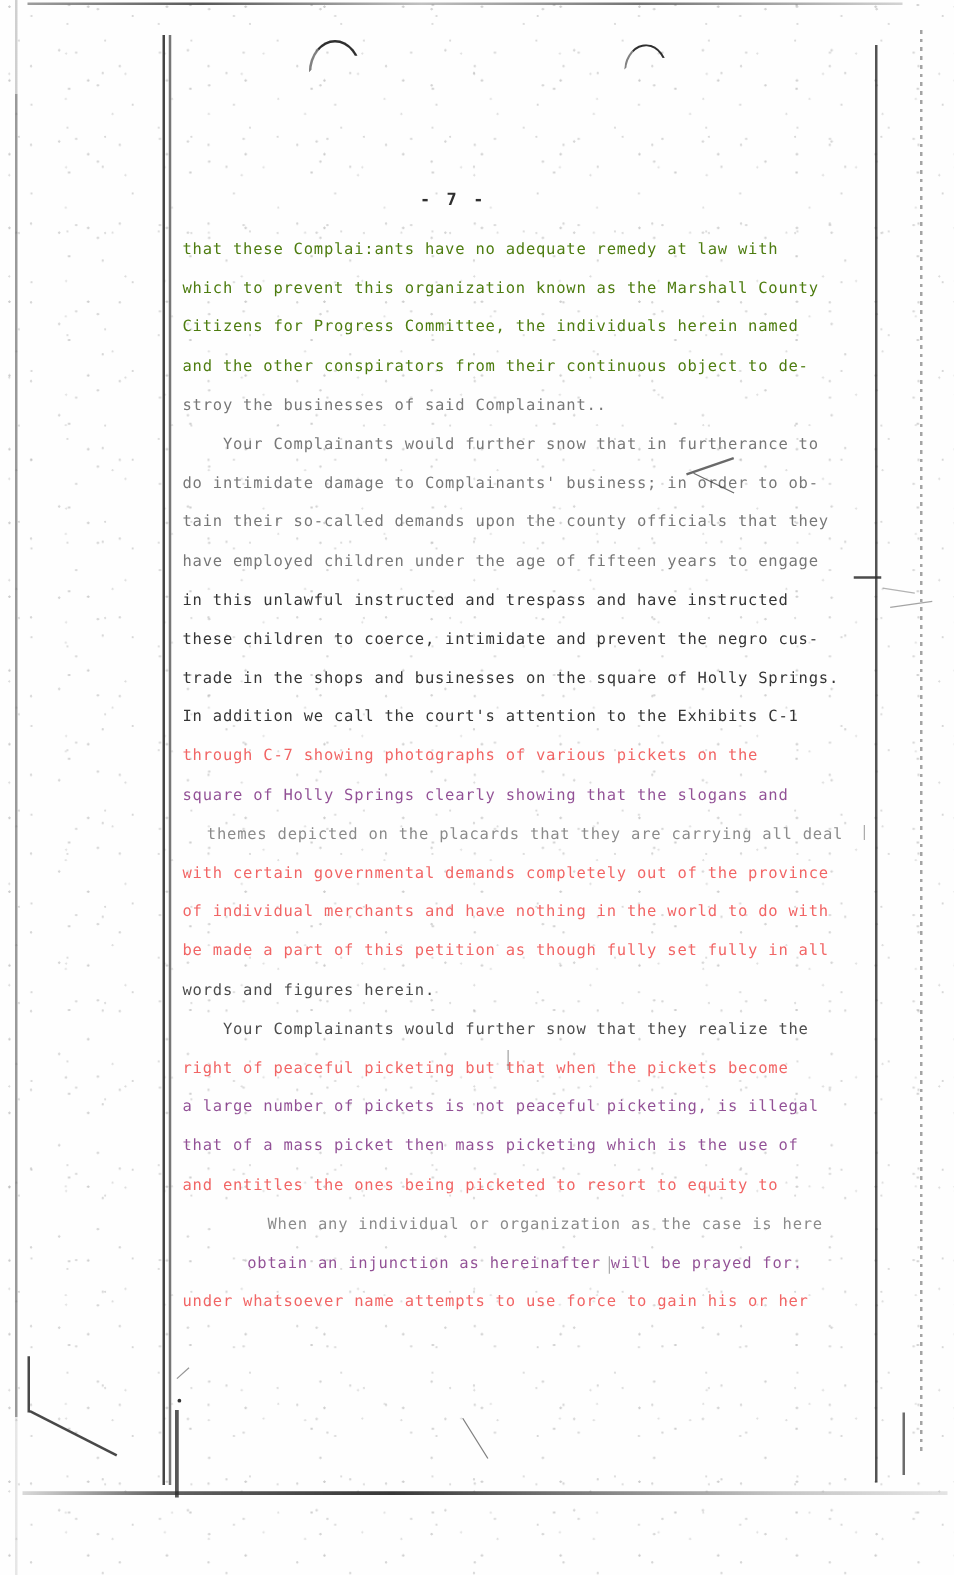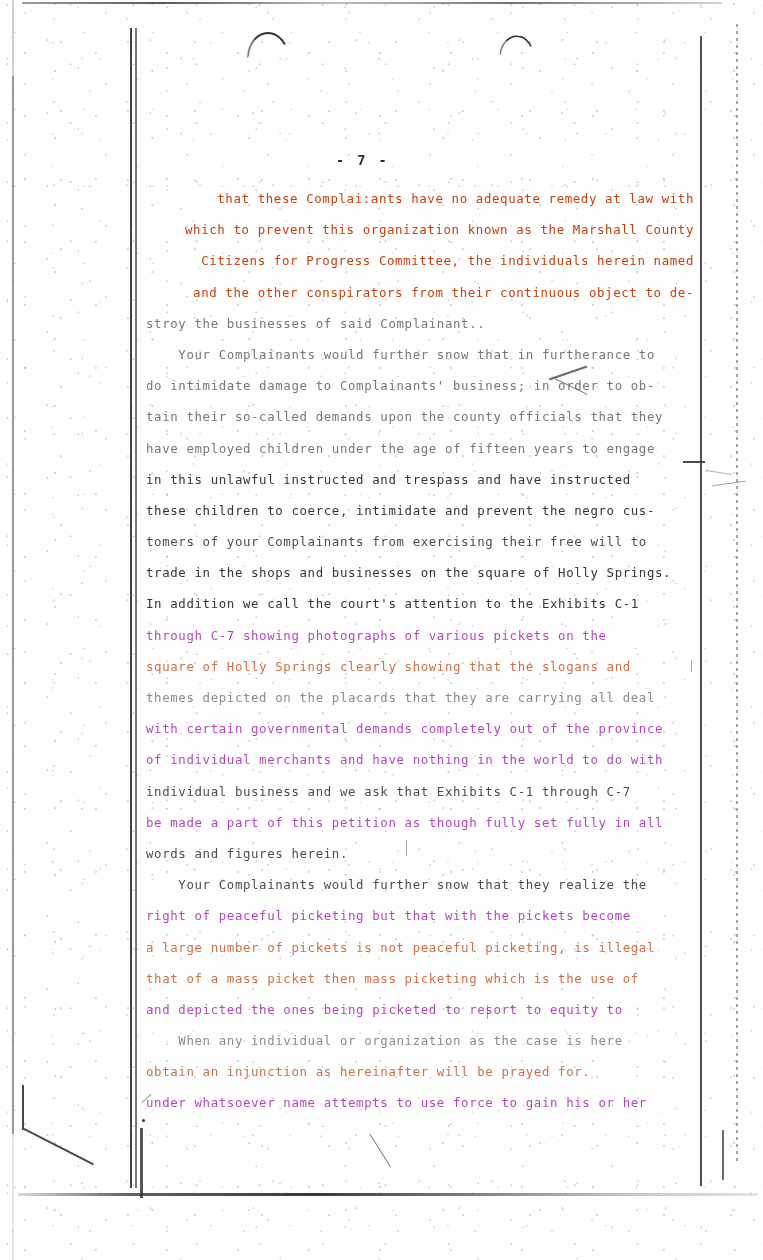--- a/index.html
+++ b/index.html
@@ -134,31 +134,31 @@
     height: 31.2px;
     line-height: 31.2px;
     font-size: 12.4px;
     letter-spacing: .62px;
     color: #1d1d1d;
     white-space: pre;
     overflow: visible;
   }
 
   
-  .line.f0  { color: #c2410c; opacity: 1; text-align: right;   }
+  .line.f0  { color: #4d7c0f; opacity: 1;   }
   .line.f1  { color: #737373; opacity: .97; }
   .line.f2  { color: #262626; opacity: .93; }
   .line.f3  { color: #333333; opacity: .88; }
-  .line.f4  { color: #a21caf; opacity: .82; }
-  .line.f5  { color: #c2410c; opacity: .76; }
+  .line.f4  { color: #ef4444; opacity: .82; }
+  .line.f5  { color: #701a75; opacity: .76; }
   .line.f6  { color: #5a5a5a; opacity: .70; }
 
   .line.blur1 { filter: blur(.22px); }
   .line.blur2 { filter: blur(.38px); }
-  .line.blur3 { filter: blur(.5px); }
+  .line.blur3 { filter: blur(.5px); text-align: center; }
 
   
   .pen {
     position: absolute;
     background: rgba(55,55,55,.75);
   }
   .pen.biz-slash-a { left: 548px; top: 372px; width: 40px; height: 1.5px;
     transform: rotate(-19deg); }
   .pen.biz-slash-b { left: 553px; top: 386px; width: 36px; height: 1.3px;
     transform: rotate(26deg); }
@@ -208,36 +208,34 @@
     <div class="line f0">which to prevent this organization known as the Marshall County</div>
     <div class="line f0">Citizens for Progress Committee, the individuals herein named</div>
     <div class="line f0">and the other conspirators from their continuous object to de-</div>
     <div class="line f1">stroy the businesses of said Complainant..</div>
     <div class="line f1">    Your Complainants would further snow that in furtherance to</div>
     <div class="line f1">do intimidate damage to Complainants' business; in order to ob-</div>
     <div class="line f1">tain their so-called demands upon the county officials that they</div>
     <div class="line f1">have employed children under the age of fifteen years to engage</div>
     <div class="line f2 blur1">in this unlawful instructed and trespass and have instructed</div>
     <div class="line f2 blur1">these children to coerce, intimidate and prevent the negro cus-</div>
-    <div class="line f3 blur1">tomers of your Complainants from exercising their free will to</div>
     <div class="line f2 blur1">trade in the shops and businesses on the square of Holly Springs.</div>
     <div class="line f2 blur1">In addition we call the court's attention to the Exhibits C-1</div>
     <div class="line f4 blur2">through C-7 showing photographs of various pickets on the</div>
     <div class="line f5 blur2">square of Holly Springs clearly showing that the slogans and</div>
     <div class="line f6 blur3">themes depicted on the placards that they are carrying all deal</div>
     <div class="line f4 blur2">with certain governmental demands completely out of the province</div>
     <div class="line f4 blur2">of individual merchants and have nothing in the world to do with</div>
-    <div class="line f3 blur1">individual business and we ask that Exhibits C-1 through C-7</div>
     <div class="line f4 blur2">be made a part of this petition as though fully set fully in all</div>
     <div class="line f3 blur1">words and figures herein.</div>
     <div class="line f3 blur1">    Your Complainants would further snow that they realize the</div>
-    <div class="line f4 blur2">right of peaceful picketing but that with the pickets become</div>
+    <div class="line f4 blur2">right of peaceful picketing but that when the pickets become</div>
     <div class="line f5 blur2">a large number of pickets is not peaceful picketing, is illegal</div>
     <div class="line f5 blur2">that of a mass picket then mass picketing which is the use of</div>
-    <div class="line f4 blur2">and depicted the ones being picketed to resort to equity to</div>
+    <div class="line f4 blur2">and entitles the ones being picketed to resort to equity to</div>
     <div class="line f6 blur3">    When any individual or organization as the case is here</div>
     <div class="line f5 blur3">obtain an injunction as hereinafter will be prayed for.</div>
     <div class="line f4 blur2">under whatsoever name attempts to use force to gain his or her</div>
   </div>
 
   <div class="pen biz-slash-a"></div>
   <div class="pen biz-slash-b"></div>
   <div class="pen right-dash"></div>
   <div class="pen right-wisp"></div>
   <div class="pen right-wisp2"></div>

